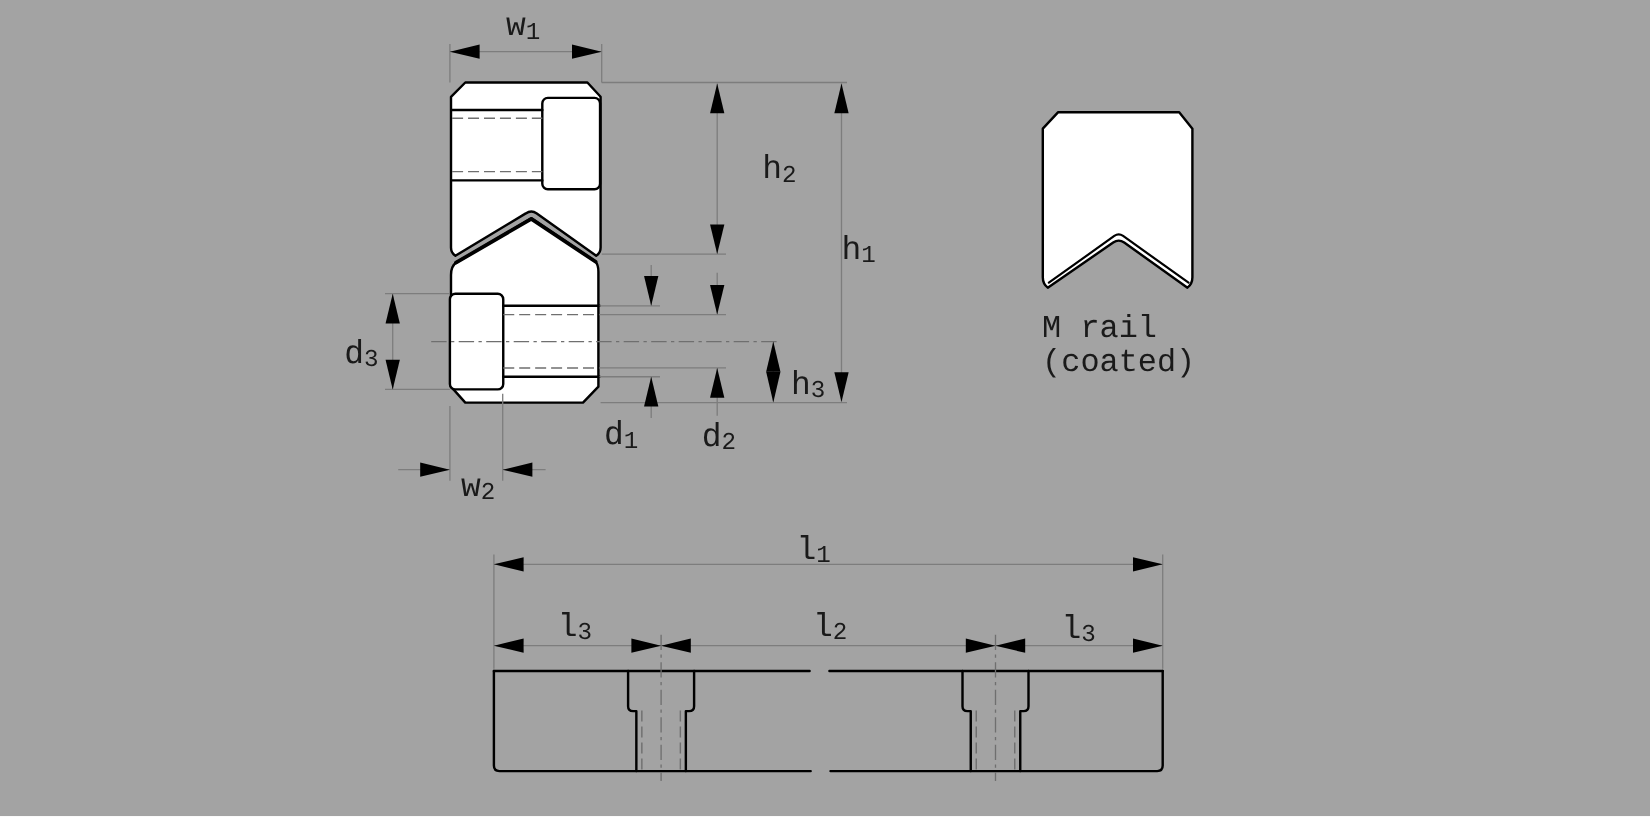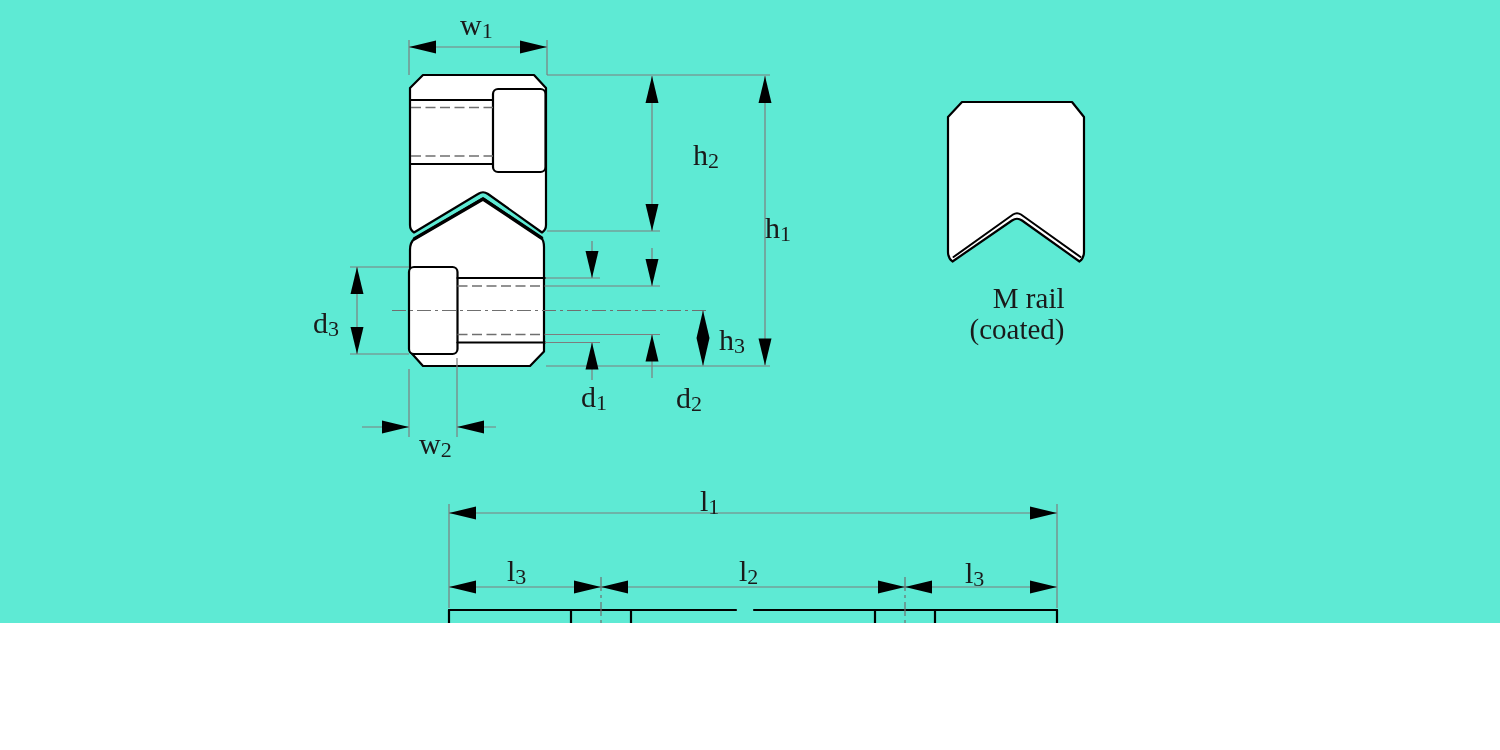--- a/index.html
+++ b/index.html
@@ -1,30 +1,30 @@
 <!DOCTYPE html>
 <html><head>
 <meta charset="utf-8">
 <style>
   html,body{margin:0;padding:0;background:#fff;}
-  .canvas{position:relative;width:1500px;height:623px;background:#5eead4;overflow:hidden;
-          font-family:Liberation Serif, serif;}
+  .canvas{position:relative;width:1500px;height:742px;background:#a3a3a3;overflow:hidden;
+          font-family:Liberation Mono, monospace;}
   svg{position:absolute;left:0;top:0;}
   
   .ol   {stroke:#000;stroke-width:2.2;fill:none;stroke-linejoin:round;stroke-linecap:round;}
   .olf  {stroke:#000;stroke-width:2.2;fill:#fff;stroke-linejoin:round;}
   .thick{stroke:#000;stroke-width:3.4;fill:none;stroke-linejoin:round;stroke-linecap:round;}
   .thin {stroke:#7d7d7d;stroke-width:1.2;fill:none;}
   .dash {stroke:#6f6f6f;stroke-width:1.3;fill:none;stroke-dasharray:10 4.5;}
   .cl   {stroke:#6f6f6f;stroke-width:1.2;fill:none;stroke-dasharray:14 4 3 4;}
   .ar   {fill:#000;stroke:none;}
   
   .dim-label{position:absolute;font-size:30px;line-height:30px;color:#1a1a1a;white-space:nowrap;}
   .dim-label .sub{font-size:22px;position:relative;top:3px;}
-  .caption{position:absolute;font-size:29px;line-height:31px;color:#1a1a1a;text-align:right;
+  .caption{position:absolute;font-size:29px;line-height:31px;color:#1a1a1a;text-align:left;
            transform:translateX(-50%);white-space:nowrap;}
 </style>
 </head>
 <body>
 
 <div class="canvas">
 
   <svg width="1500" height="750" viewBox="0 0 1500 750">
 
     <g>
@@ -182,29 +182,29 @@
   </svg>
 
   <div class="dim-label" style="left:460px;top:10px"><span>w</span><span class="sub">1</span></div>
 
   <div class="dim-label" style="left:693px;top:140px"><span>h</span><span class="sub">2</span></div>
 
   <div class="dim-label" style="left:765px;top:213px"><span>h</span><span class="sub">1</span></div>
 
   <div class="dim-label" style="left:313px;top:308px"><span>d</span><span class="sub">3</span></div>
 
-  <div class="dim-label" style="left:719px;top:325px"><span>h</span><span class="sub">3</span></div>
-
-  <div class="dim-label" style="left:581px;top:382px"><span>d</span><span class="sub">1</span></div>
-
-  <div class="dim-label" style="left:676px;top:383px"><span>d</span><span class="sub">2</span></div>
+  <div class="dim-label" style="left:719px;top:336px"><span>h</span><span class="sub">3</span></div>
+
+  <div class="dim-label" style="left:549px;top:382px"><span>d</span><span class="sub">1</span></div>
+
+  <div class="dim-label" style="left:638px;top:383px"><span>d</span><span class="sub">2</span></div>
 
   <div class="dim-label" style="left:419px;top:429px"><span>w</span><span class="sub">2</span></div>
 
-  <div class="dim-label" style="left:700px;top:486px"><span>l</span><span class="sub">1</span></div>
+  <div class="dim-label" style="left:724px;top:486px"><span>l</span><span class="sub">1</span></div>
 
   <div class="dim-label" style="left:507px;top:556px"><span>l</span><span class="sub">3</span></div>
 
   <div class="dim-label" style="left:739px;top:556px"><span>l</span><span class="sub">2</span></div>
 
   <div class="dim-label" style="left:965px;top:558px"><span>l</span><span class="sub">3</span></div>
 
   <div class="caption" style="left:1017px;top:283px">
     <div>M rail</div>
     <div>(coated)</div>

